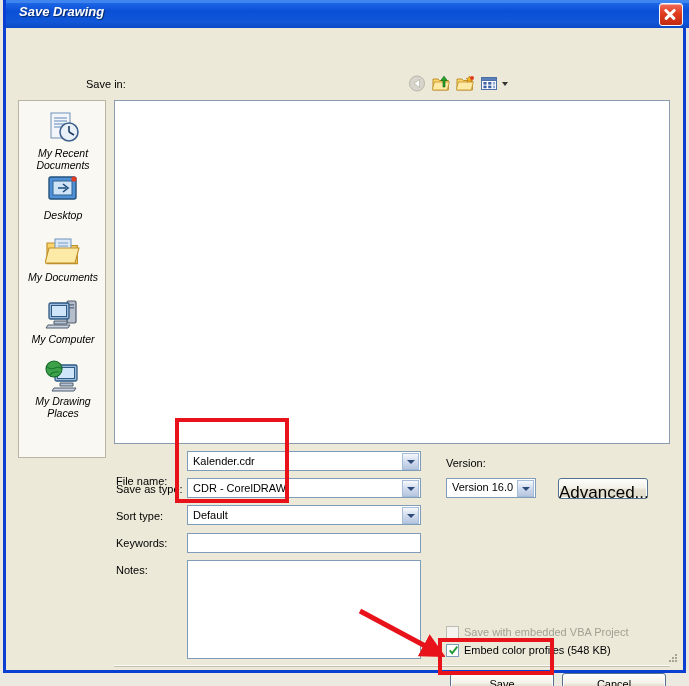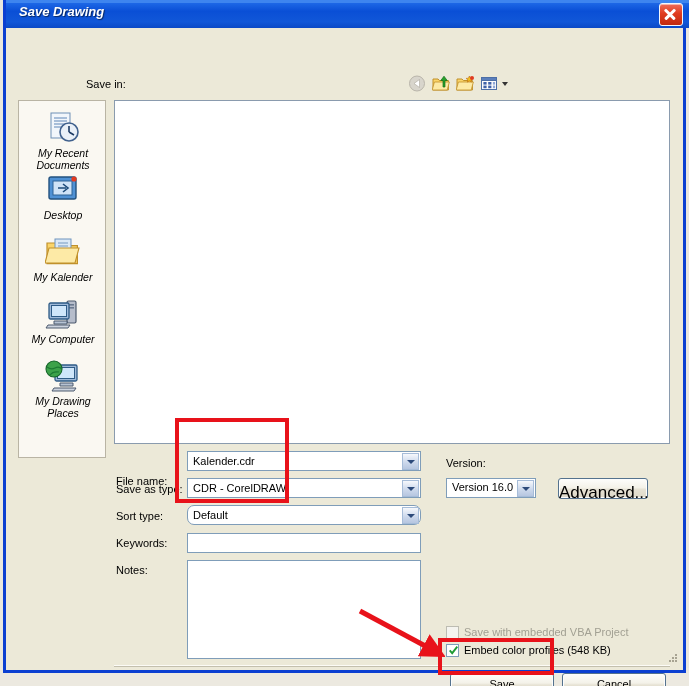--- a/index.html
+++ b/index.html
@@ -105,21 +105,21 @@
   .field.small .val{top:2px;}
 
   #lbl-filename{left:110px;top:447px;}
   #lbl-savetype{left:110px;top:455px;}
   #lbl-sorttype{left:110px;top:482px;}
   #lbl-keywords{left:110px;top:509px;}
   #lbl-notes{left:110px;top:536px;}
 
   #fld-filename{left:181px;top:423px;width:234px;height:20px;}
   #fld-savetype{left:181px;top:450px;width:234px;height:20px;}
-  #fld-sorttype{left:181px;top:477px;width:234px;height:20px;border-radius:7px;}
+  #fld-sorttype{left:181px;top:477px;width:234px;height:20px;}
   #fld-keywords{left:181px;top:505px;width:234px;height:20px;}
   #fld-notes{left:181px;top:532px;width:234px;height:99px;}
 
   #lbl-version{left:440px;top:429px;}
   #fld-version{left:440px;top:450px;width:90px;height:20px;}
   #btn-advanced{
     position:absolute;left:552px;top:450px;width:90px;height:21px;
   }
 
   
@@ -247,21 +247,21 @@
         <svg class="ic" viewBox="0 0 36 34">
           <path d="M2 8 h11 l2.4 2.6 h17 v18 h-30.4 z" fill="#fbd56a" stroke="#c0902a" stroke-width="1.2"></path>
           <rect x="10" y="4" width="16" height="15" fill="#dbe9f7" stroke="#6f93bd"></rect>
           <g stroke="#7fa0c6" stroke-width="1.1">
             <line x1="13" y1="8" x2="23" y2="8"></line>
               <line x1="13" y1="11" x2="23" y2="11"></line>
             <line x1="13" y1="14" x2="20" y2="14"></line>
           </g>
           <path d="M4 13 h30 l-4 15 h-30 z" fill="#fdeaa6" stroke="#c0902a" stroke-width="1.1"></path>
         </svg>
-        <span class="lbl">My Kalender</span>
+        <span class="lbl">My Documents</span>
       </div>
 
       <div class="place" style="top:196px">
         <svg class="ic" viewBox="0 0 36 34">
           <rect x="22" y="4" width="9" height="22" rx="1.5" fill="#b6bdcb" stroke="#4d5a6e" stroke-width="1.2"></rect>
           <rect x="24" y="7" width="5" height="1.6" fill="#6b7a90"></rect>
           <rect x="24" y="10" width="5" height="1.6" fill="#6b7a90"></rect>
           <rect x="4" y="6" width="20" height="16" rx="1.5" fill="#9fb9d8" stroke="#2e5b86" stroke-width="1.3"></rect>
           <rect x="6.5" y="8.5" width="15" height="11" fill="#cfe6fa" stroke="#2e5b86"></rect>
           <path d="M9 24 h13 v3 h-13 z" fill="#b6c3d4" stroke="#4d5a6e"></path>

